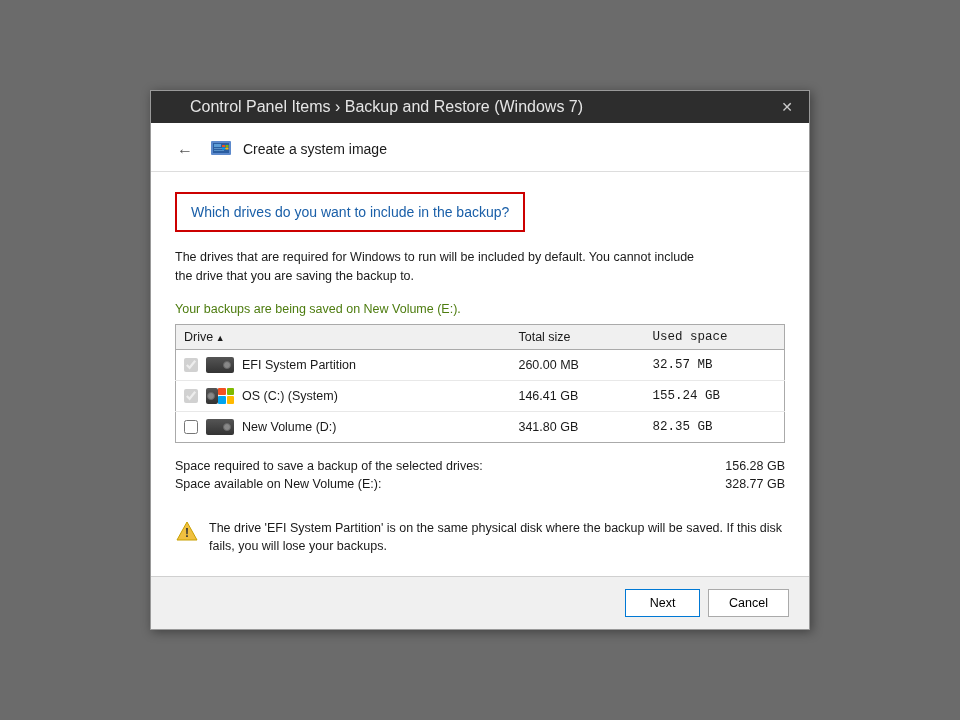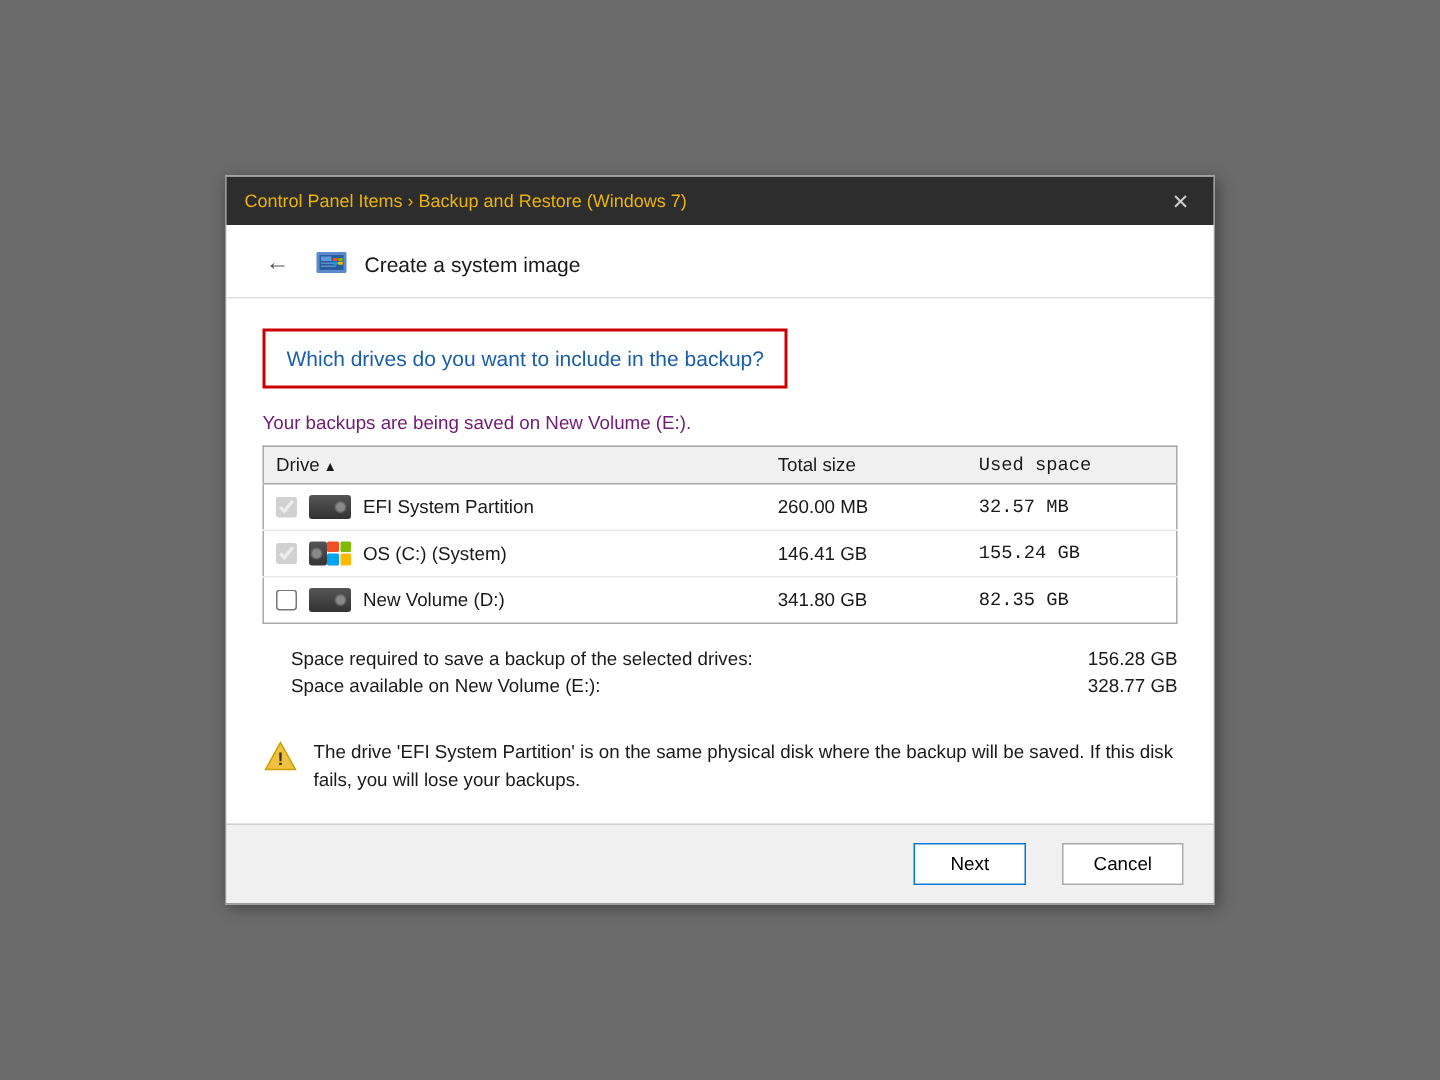--- a/index.html
+++ b/index.html
@@ -25,22 +25,23 @@
     }
     .title-bar {
       background: #2d2d2d;
       height: 32px;
       display: flex;
       align-items: center;
       justify-content: space-between;
       padding: 0 8px 0 12px;
     }
     .title-bar-text {
-      color: #eab308;
-      font-size: 12px;
+      color: #e5e5e5;
+      font-size: 16px;
+      margin-left: 27px;
     }
     .close-btn {
       width: 28px;
       height: 20px;
       background: transparent;
       border: none;
       color: #ccc;
       font-size: 14px;
       cursor: pointer;
       display: flex;
@@ -90,21 +91,21 @@
       font-weight: 400;
     }
     .description {
       color: #1a1a1a;
       font-size: 12.5px;
       line-height: 1.5;
       margin-bottom: 16px;
     }
     .backup-location {
       font-size: 12.5px;
-      color: #701a75;
+      color: #4d7c0f;
       margin-bottom: 8px;
     }
     .drives-table {
       border: 1px solid #aaa;
       width: 100%;
       border-collapse: collapse;
       margin-bottom: 16px;
     }
     .drives-table th {
       background: #f0f0f0;
@@ -172,21 +173,20 @@
       display: grid;
       grid-template-columns: 1fr 1fr;
       gap: 1px;
       flex-shrink: 0;
     }
     .win-quad {
       border-radius: 1px;
     }
     .space-info {
       margin-bottom: 8px;
-      margin-left: 19px;
     }
     .space-row {
       display: flex;
       justify-content: space-between;
       font-size: 12.5px;
       color: #1a1a1a;
       margin-bottom: 4px;
     }
     .warning-section {
       display: flex;
@@ -208,21 +208,21 @@
       font-size: 12.5px;
       color: #1a1a1a;
       line-height: 1.5;
     }
     .dialog-footer {
       background: #f0f0f0;
       border-top: 1px solid #d0d0d0;
       padding: 12px 20px;
       display: flex;
       justify-content: flex-end;
-      gap: 24px;
+      gap: 8px;
     }
     .footer-btn {
       min-width: 75px;
       padding: 6px 20px;
       font-size: 12.5px;
       border: 1px solid #aaa;
       background: white;
       cursor: pointer;
       font-family: 'Segoe UI', Arial, sans-serif;
     }
@@ -265,20 +265,24 @@
   </div>
 
   <div class="dialog-body">
 
     
     <div class="question-box">
       <span class="question-text">Which drives do you want to include in the backup?</span>
     </div>
 
     
+    <p class="description">
+      <span>The drives that are required for Windows to run will be included by default. You cannot include</span><br>
+      <span>the drive that you are saving the backup to.</span>
+    </p>
 
     
     <p class="backup-location">Your backups are being saved on New Volume (E:).</p>
 
     
     <table class="drives-table">
       <thead>
         <tr>
           <th class="col-drive sort-col">Drive</th>
           <th class="col-total">Total size</th>

